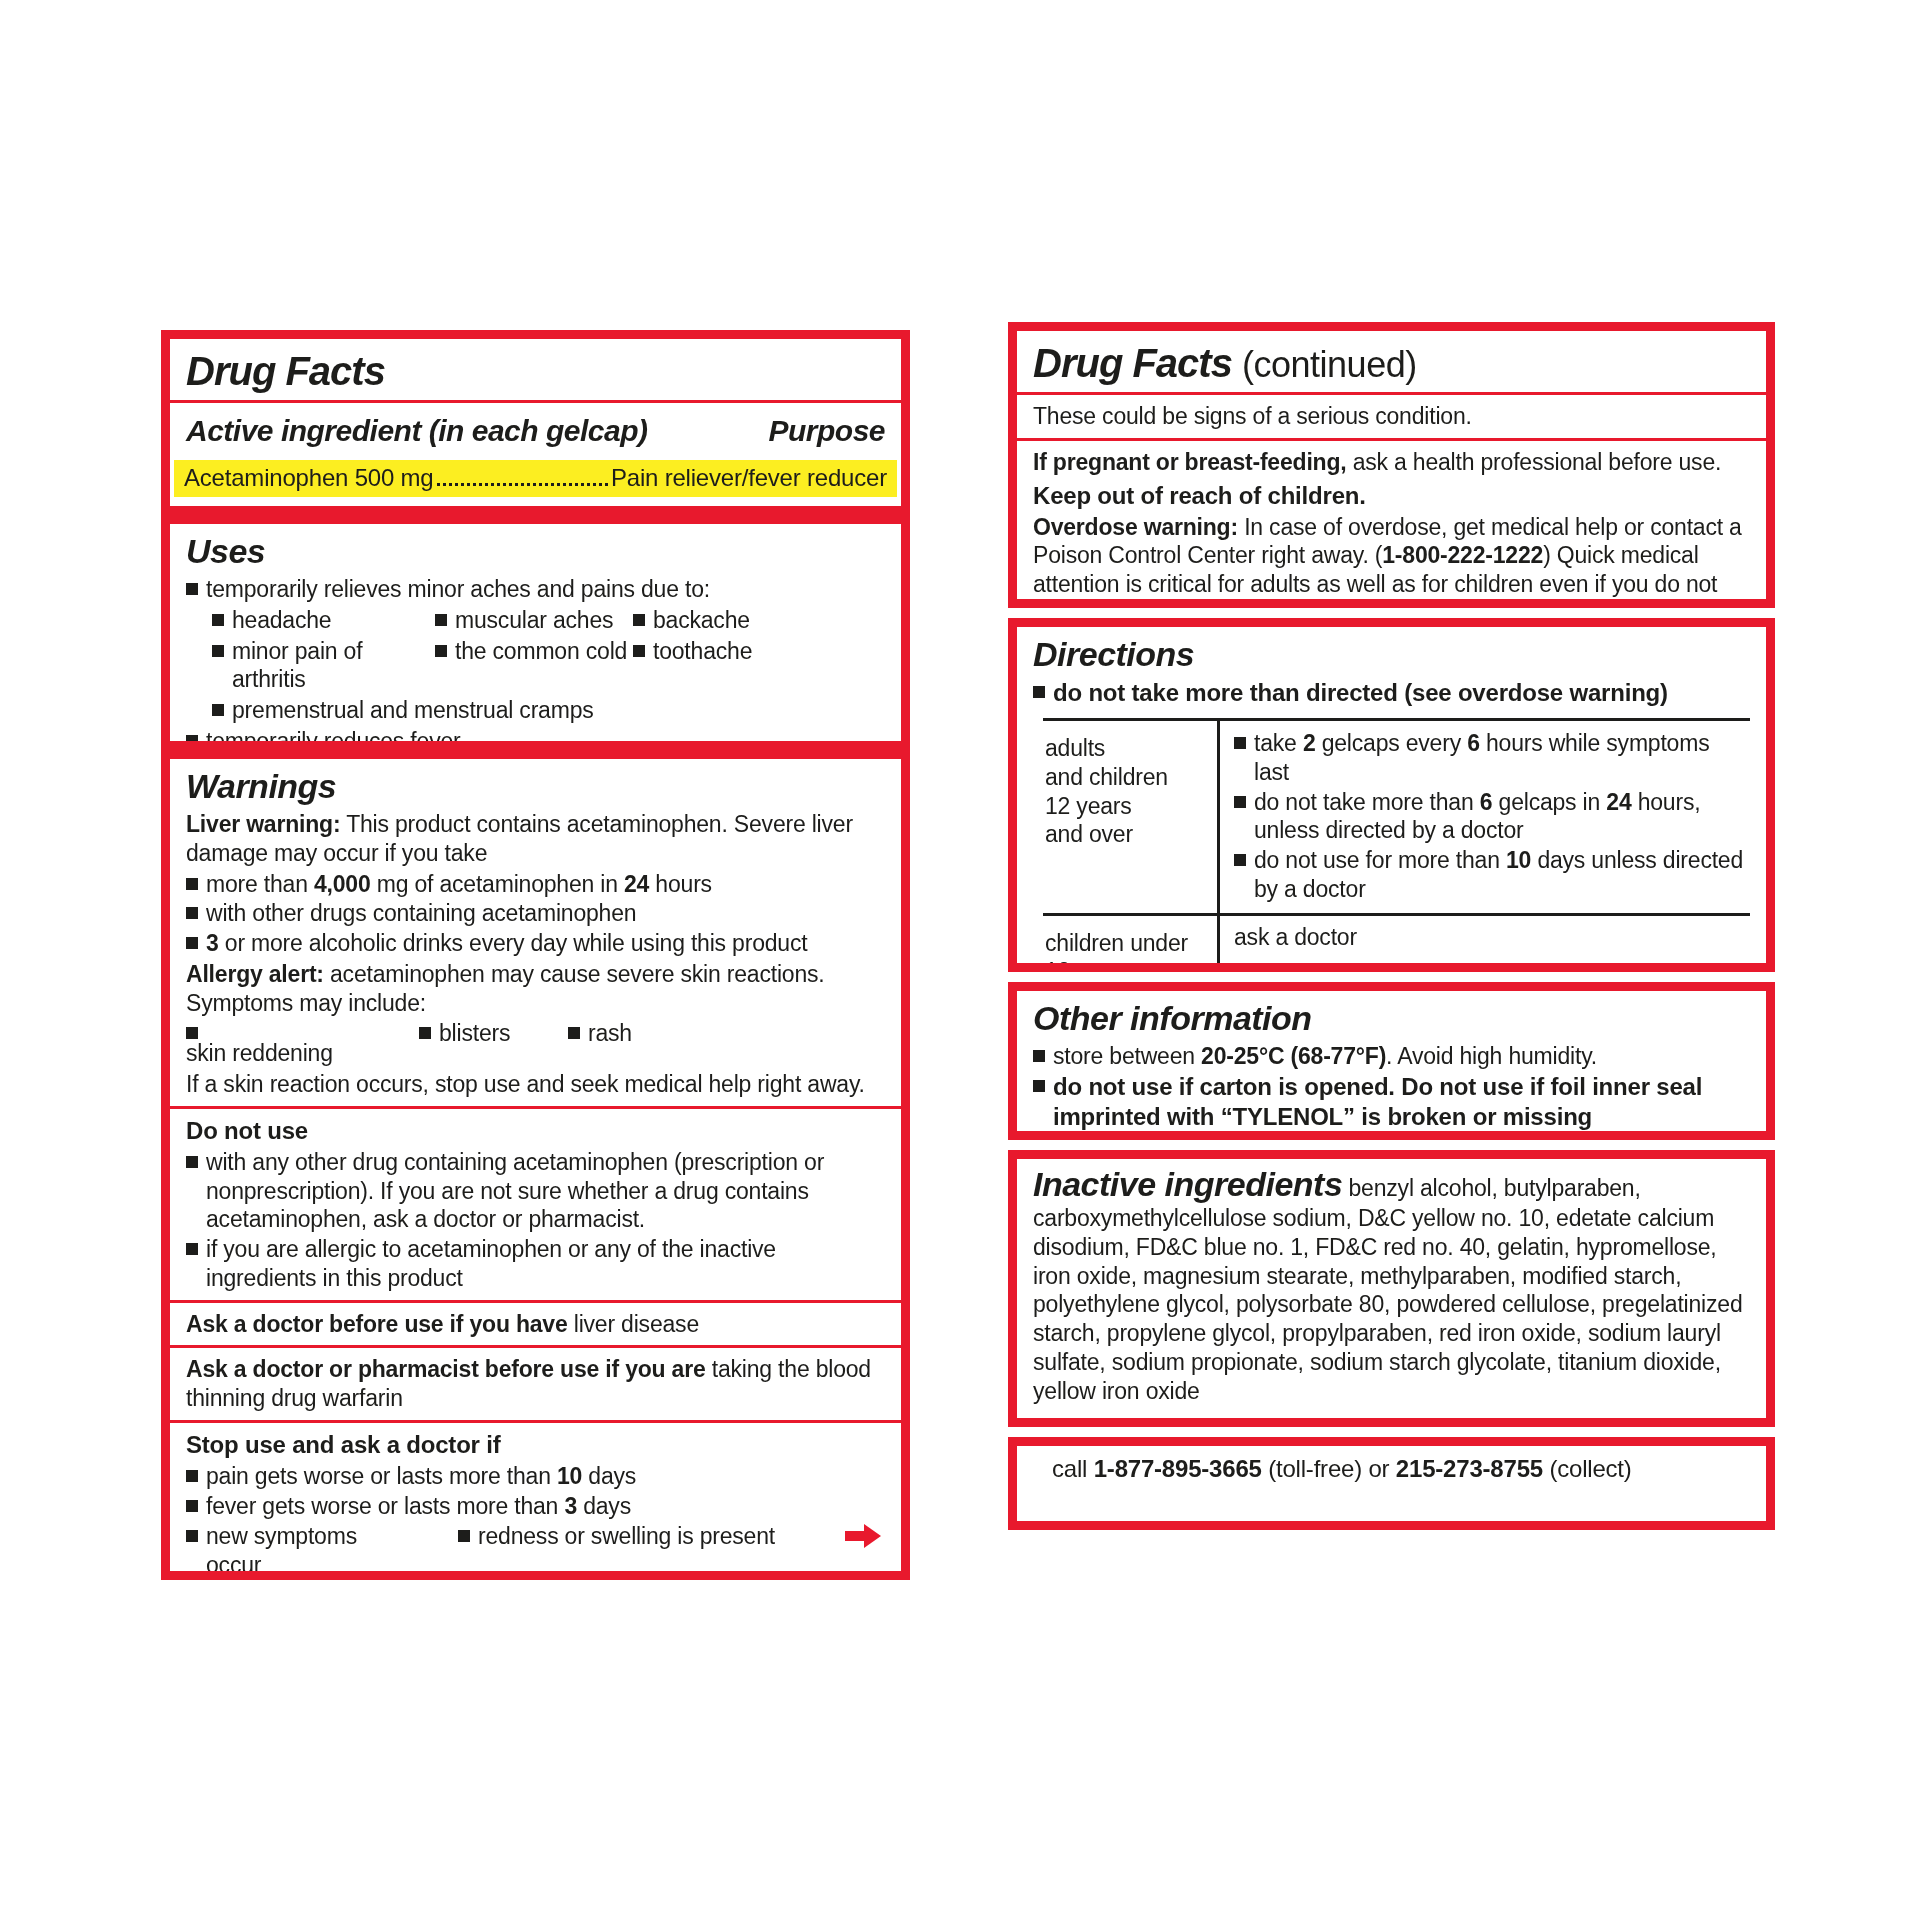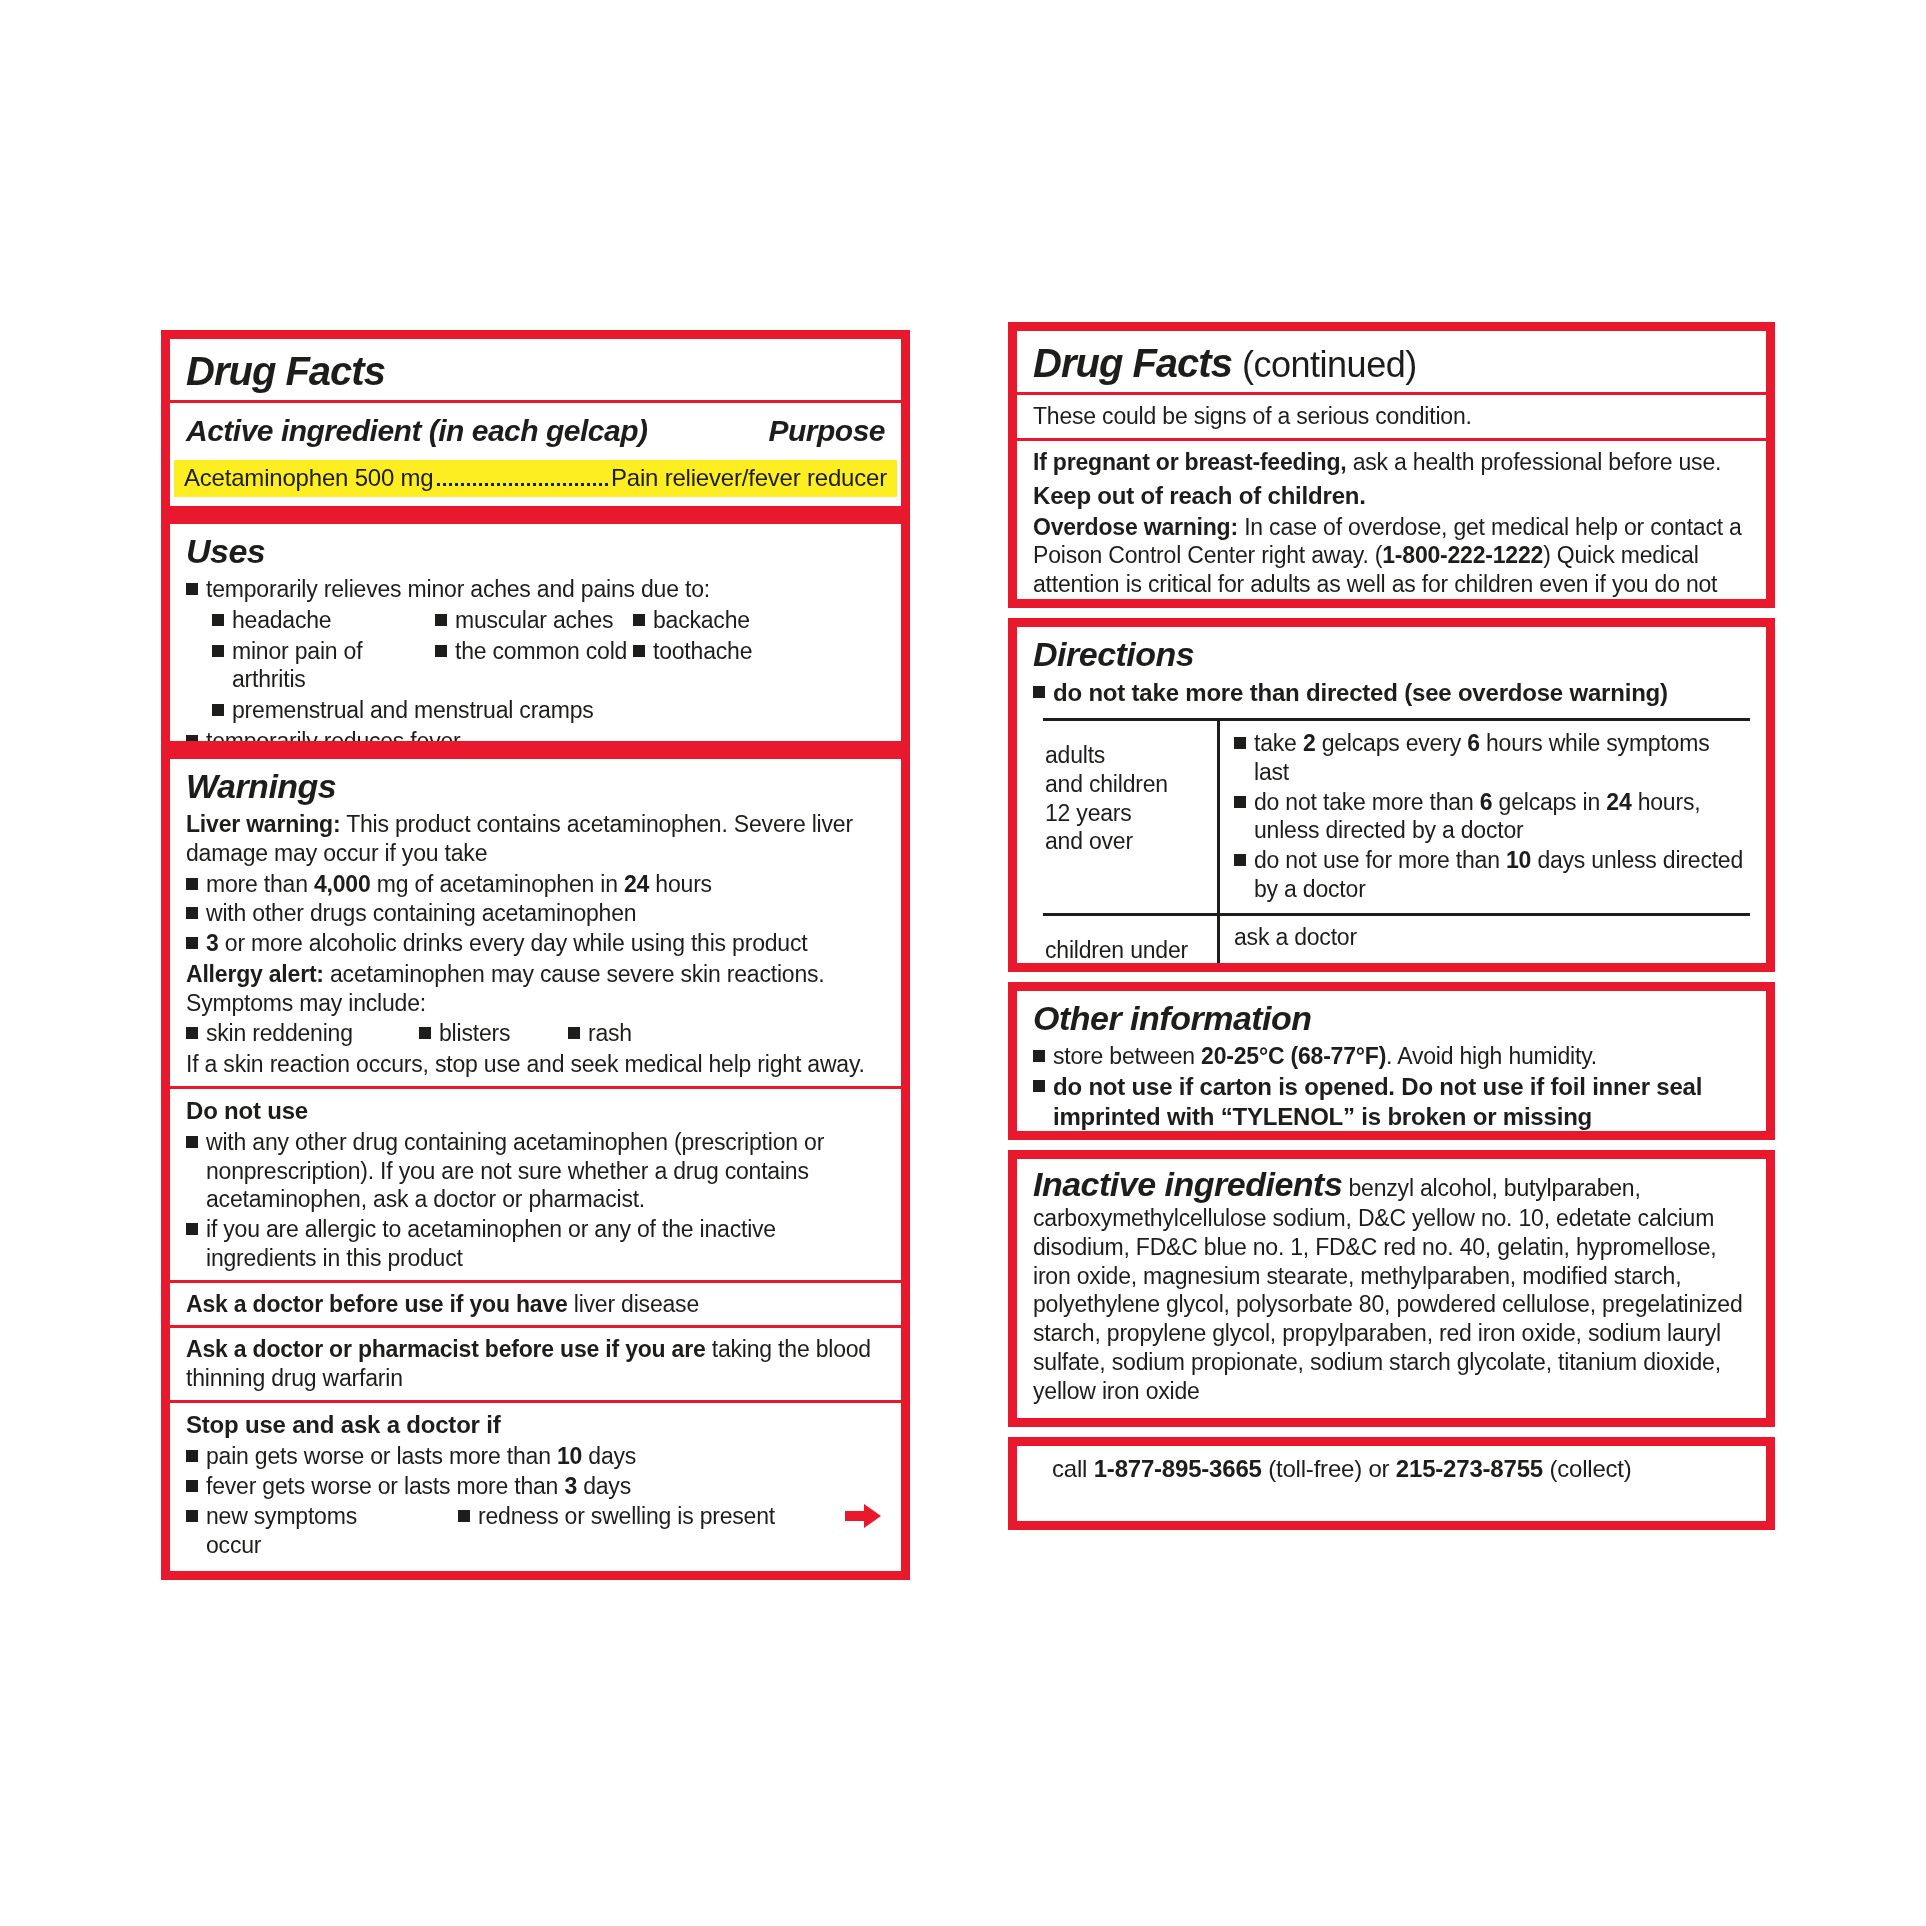--- a/index.html
+++ b/index.html
@@ -26,30 +26,30 @@
   .li{display:flex;align-items:flex-start;margin:1px 0;}
   .sq{flex:0 0 12px;width:12px;height:12px;background:#1d1d1b;margin:8px 8px 0 0;}
   .t{white-space:pre-line;}
   .ai-row{display:flex;justify-content:space-between;align-items:baseline;}
   .ybar{display:flex;align-items:flex-end;background:#fcee21;margin:8px -12px 4px -12px;padding:3px 10px 4px 10px;font-size:24px;}
   .leader{flex:1;border-bottom:3px dotted #1d1d1b;margin:0 3px 7px 3px;}
   .uses-grid{display:grid;grid-template-columns:223px 198px 1fr;margin-left:26px;}
   .uses-grid .wide{grid-column:1 / -1;}
   .inline-row{display:flex;margin:1px 0;}
   .inline-row .li{margin:0;}
-  .w235{width:233px;}  .w150{width:149px;}  .w215{width:213px;}
+  .w235{width:233px;flex-direction:column;}  .w150{width:149px;}  .w215{width:213px;}
   .lastrow{position:relative;display:flex;margin:1px 0;}
   .arrow{position:absolute;right:4px;top:3px;width:36px;height:24px;}
   .arrow .stem{position:absolute;left:0;top:7px;width:20px;height:10px;background:#e8192d;}
   .arrow .head{position:absolute;right:0;top:0;width:0;height:0;
     border-left:17px solid #e8192d;border-top:12px solid transparent;border-bottom:12px solid transparent;}
   .dtable{margin:10px 0 0 10px;border-top:3px solid #1d1d1b;}
   .drow{display:flex;}
   .drow + .drow{border-top:3px solid #1d1d1b;}
-  .dwho{flex:0 0 166px;width:166px;border-right:3px solid #1d1d1b;padding:20px 6px 10px 2px;white-space:pre-line;}
+  .dwho{flex:0 0 166px;width:166px;border-right:3px solid #1d1d1b;padding:13px 6px 10px 2px;white-space:pre-line;}
   .dwhat{flex:1;padding:7px 0 8px 14px;}
   .inact p{margin:0;}
   .inact .h2{display:inline;margin:0;}
   .qa-call{font-size:24px;margin-top:2px;margin-left:19px;}
   [data-name="left-head-box"]{height:185px;}
   [data-name="uses-box"]{height:235px;}
   [data-name="warnings-box"]{height:830px;}
   [data-name="continued-box"]{height:286px;}
   [data-name="directions-box"]{height:354px;}
   [data-name="other-info-box"]{height:158px;}

